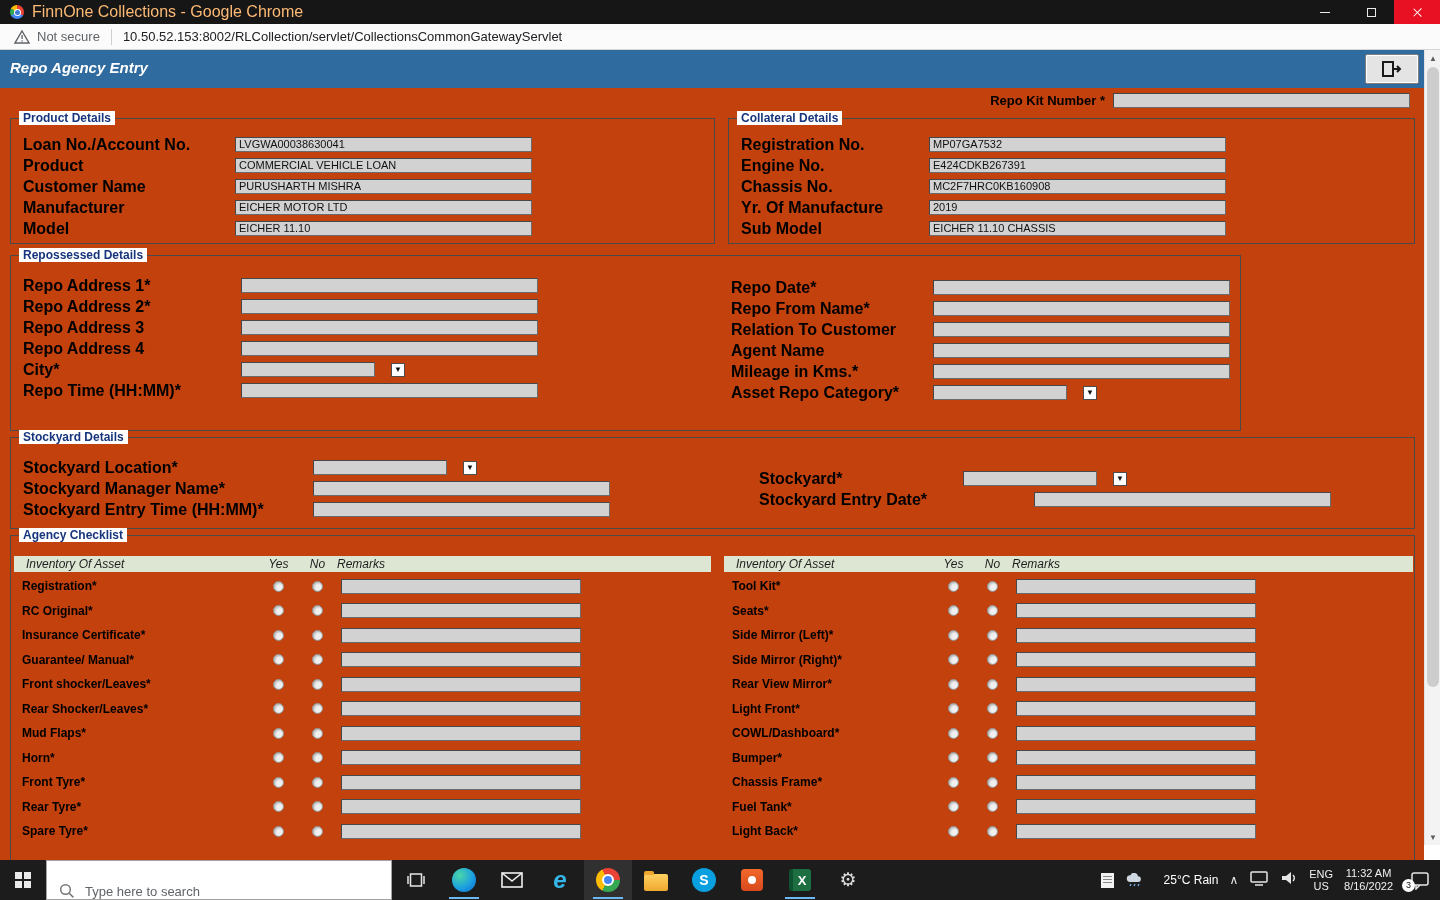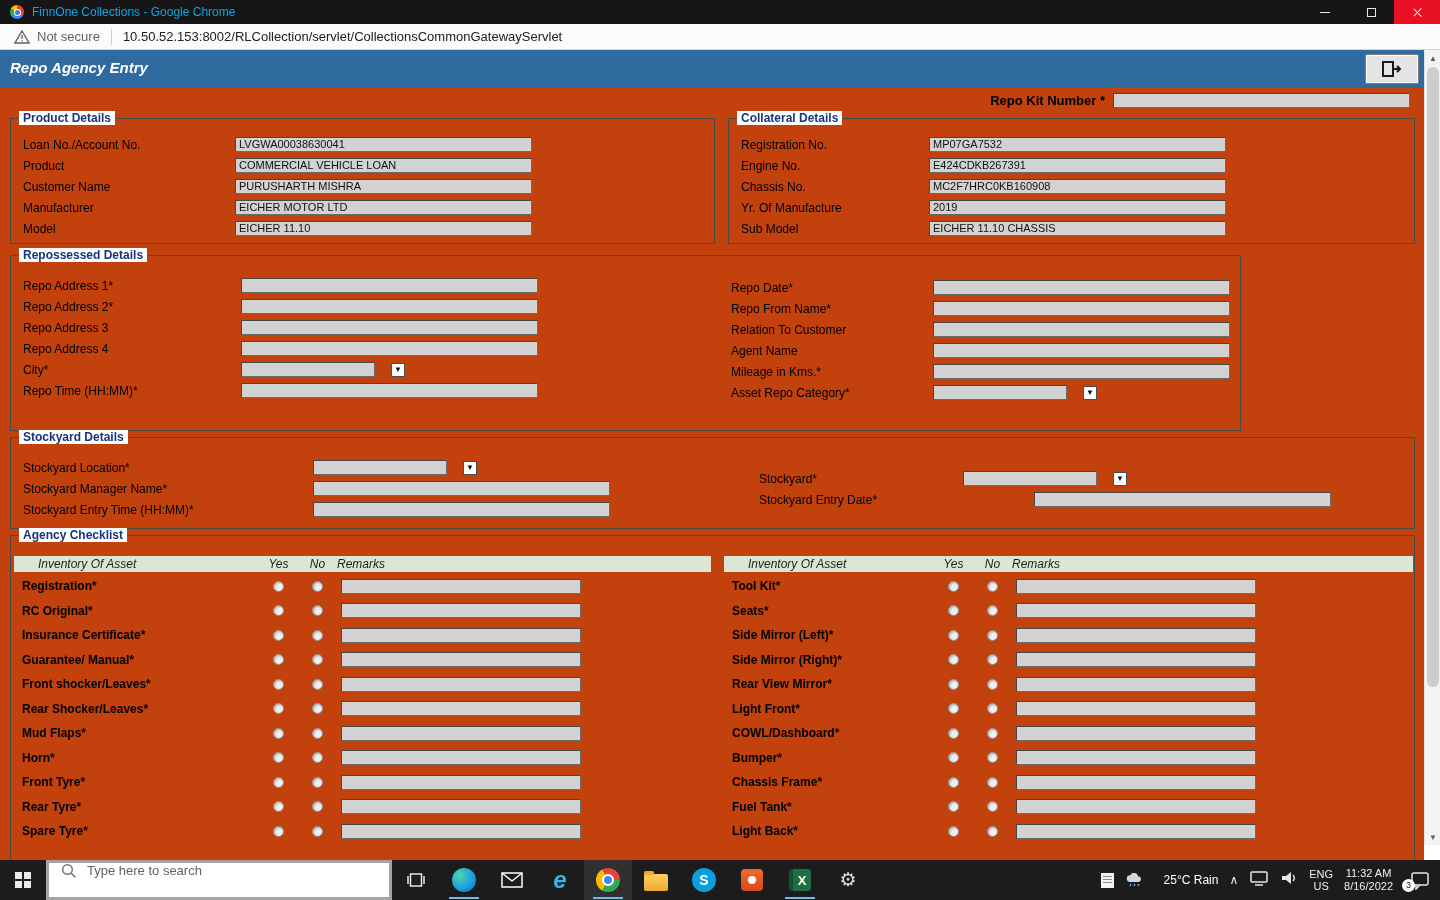--- a/index.html
+++ b/index.html
@@ -5,21 +5,21 @@
   *{box-sizing:border-box;margin:0;padding:0}
   html,body{width:1440px;height:900px;overflow:hidden}
   body{font-family:"Liberation Sans",sans-serif;background:#fff;position:relative}
 
   
   .titlebar{position:absolute;top:0;left:0;width:1440px;height:24px;background:#161616;display:flex;align-items:center;color:#e8e8e8}
   .chrome-logo{width:14px;height:14px;border-radius:50%;margin:0 8px 0 10px;position:relative;flex:none;
     background:conic-gradient(#ea4335 0 120deg,#4285f4 120deg 240deg,#34a853 240deg 300deg,#fbbc05 300deg 360deg)}
   .chrome-logo::before{content:"";position:absolute;inset:3.5px;border-radius:50%;background:#fff}
   .chrome-logo::after{content:"";position:absolute;inset:4.5px;border-radius:50%;background:#3f7cd6}
-  .title-text{font-size:12px;color:#0ea5e9}
+  .title-text{font-size:16px;color:#fdba74}
   .win-controls{margin-left:auto;display:flex;height:24px}
   .wc{width:46px;height:24px;display:flex;align-items:center;justify-content:center}
   .wc.close{background:#e81123}
   .g-min{width:10px;height:1px;background:#eaeaea}
   .g-max{width:9px;height:9px;border:1px solid #eaeaea}
   .g-x{position:relative;width:11px;height:11px}
   .g-x::before,.g-x::after{content:"";position:absolute;left:5px;top:0;width:1.4px;height:11px;background:#fff}
   .g-x::before{transform:rotate(45deg)}.g-x::after{transform:rotate(-45deg)}
 
   
@@ -35,21 +35,21 @@
 
   
   .content{position:absolute;top:88px;left:0;width:1424px;height:772px;background:#c2410c;overflow:hidden}
   .repokit{position:absolute;top:5px;left:700px;width:710px;display:flex;align-items:center;justify-content:flex-end}
   .rk-label{font-size:13px;font-weight:bold;color:#000;margin-right:8px}
   .rk-input{width:140px;height:16px}
 
   .fs{position:absolute;border:1px solid #4a4a4a}
   .legend{position:absolute;top:-8px;left:8px;background:#fff;padding:0 4px;font-size:12px;font-weight:bold;color:#16357c;white-space:nowrap}
   .frow{display:flex;align-items:center;height:15px;margin-bottom:6px}
-  .flabel{font-size:12px;font-weight:normal;color:#000;flex:none;white-space:nowrap}
+  .flabel{font-size:16px;font-weight:bold;color:#000;flex:none;white-space:nowrap}
   .tbox{height:15px;width:297px;background:#d2d2d2;border:1px solid #6b6b6b;border-top-color:#474747;border-left-color:#474747;font-size:11px;line-height:13px;color:#111;padding:0 3px;flex:none;overflow:hidden;white-space:nowrap}
   .tbox.sel{width:134px}
   .tbox.focus{border:2px solid #141414;height:17px}
   .ddbtn{width:14px;height:14px;margin-left:16px;background:#fff;border:1px solid #4d4d4d;font-size:8px;line-height:12px;text-align:center;color:#111;flex:none}
 
   #fs-product{left:10px;top:30px;width:705px;height:126px}
   #fs-collateral{left:728px;top:30px;width:687px;height:126px}
   #fs-repo{left:10px;top:167px;width:1231px;height:176px}
   #fs-stockyard{left:10px;top:349px;width:1405px;height:92px}
   #fs-checklist{left:10px;top:447px;width:1405px;height:330px}
@@ -65,21 +65,21 @@
   #sy-left .flabel{width:290px}
   #sy-right{position:absolute;left:748px;top:33px}
   #sy-right .flabel{width:204px}
   #sy-right .frow:nth-child(2) .flabel{width:275px}
 
   
   .ck-header-row{position:absolute;top:20px;left:3px;display:flex}
   .ck-hhalf{display:flex;align-items:center;background:#dde6d3;height:16px;font-style:italic;font-size:12px;color:#1d1d1d}
   .ck-hhalf.left{width:697px;margin-right:13px}
   .ck-hhalf.right{width:689px}
-  .hlab{padding-left:24px;flex:none}
+  .hlab{padding-left:12px;flex:none}
   .ck-hhalf.left .hlab{width:245px}
   .ck-hhalf.right .hlab{width:210px}
   .hcell{width:39px;text-align:center;flex:none}
   .hrem{flex:1;text-align:left}
   #ck-rows{position:absolute;top:38px;left:3px}
   .ck-row{display:flex;height:24.5px;align-items:center}
   .ck-half{display:flex;align-items:center;height:100%}
   .ck-half.left{width:710px}
   .ck-half.right{width:689px}
   .ck-label{font-weight:bold;font-size:12px;color:#000;padding-left:8px;flex:none;white-space:nowrap;overflow:hidden}
@@ -94,21 +94,21 @@
   .vscroll{position:absolute;top:50px;right:0;width:16px;height:795px;background:#f3f3f3;border-left:1px solid #e2e2e2}
   .sbtn{width:16px;height:16px;display:flex;align-items:center;justify-content:center;font-size:8px;color:#5c5c5c}
   .sbtn.down{position:absolute;bottom:0;left:0}
   .sthumb{position:absolute;top:17px;left:1.5px;width:12px;height:620px;background:#cdcdcd;border-radius:6px}
 
   
   .taskbar{position:absolute;top:860px;left:0;width:1440px;height:40px;background:#1c1c1c;display:flex;align-items:stretch;color:#fff}
   .tb-start{width:46px;display:flex;align-items:center;justify-content:center}
   .winlogo{display:grid;grid-template-columns:7px 7px;grid-template-rows:7px 7px;gap:1.5px}
   .winlogo span{background:#eaeaea}
-  .tb-search{width:346px;background:#fff;border:3px solid #a3a3a3;display:flex;align-items:flex-start;color:#5f6368;font-size:13px}
+  .tb-search{width:346px;background:#fff;border:1px solid #a3a3a3;display:flex;align-items:flex-end;color:#5f6368;font-size:13px}
   .tb-search svg{margin:0 10px 0 12px;flex:none}
   .tb-icon{width:48px;display:flex;align-items:center;justify-content:center;position:relative}
   .tb-icon.active{background:rgba(255,255,255,.09)}
   .uline{position:absolute;bottom:1px;left:9px;width:30px;height:2px;background:#6cb8f0}
   .edge-ball{width:24px;height:24px;border-radius:50%;background:radial-gradient(circle at 32% 30%,#49d7a8,#1b9de2 58%,#0b62c4)}
   .chrome-ball{width:24px;height:24px;border-radius:50%;position:relative;background:conic-gradient(from -30deg,#ea4335 0 120deg,#34a853 120deg 240deg,#fbbc05 240deg 360deg)}
   .chrome-ball::after{content:"";position:absolute;inset:6px;border-radius:50%;background:#4285f4;border:2px solid #fff}
   .ie-e{font-size:24px;font-weight:bold;font-style:italic;color:#35b6e8;line-height:24px}
   .folder{width:24px;height:17px;border-radius:2px;background:linear-gradient(#ffd061,#efa92f);position:relative;margin-top:4px}
   .folder::before{content:"";position:absolute;top:-3px;left:0;width:10px;height:4px;border-radius:2px 2px 0 0;background:#efa92f}

